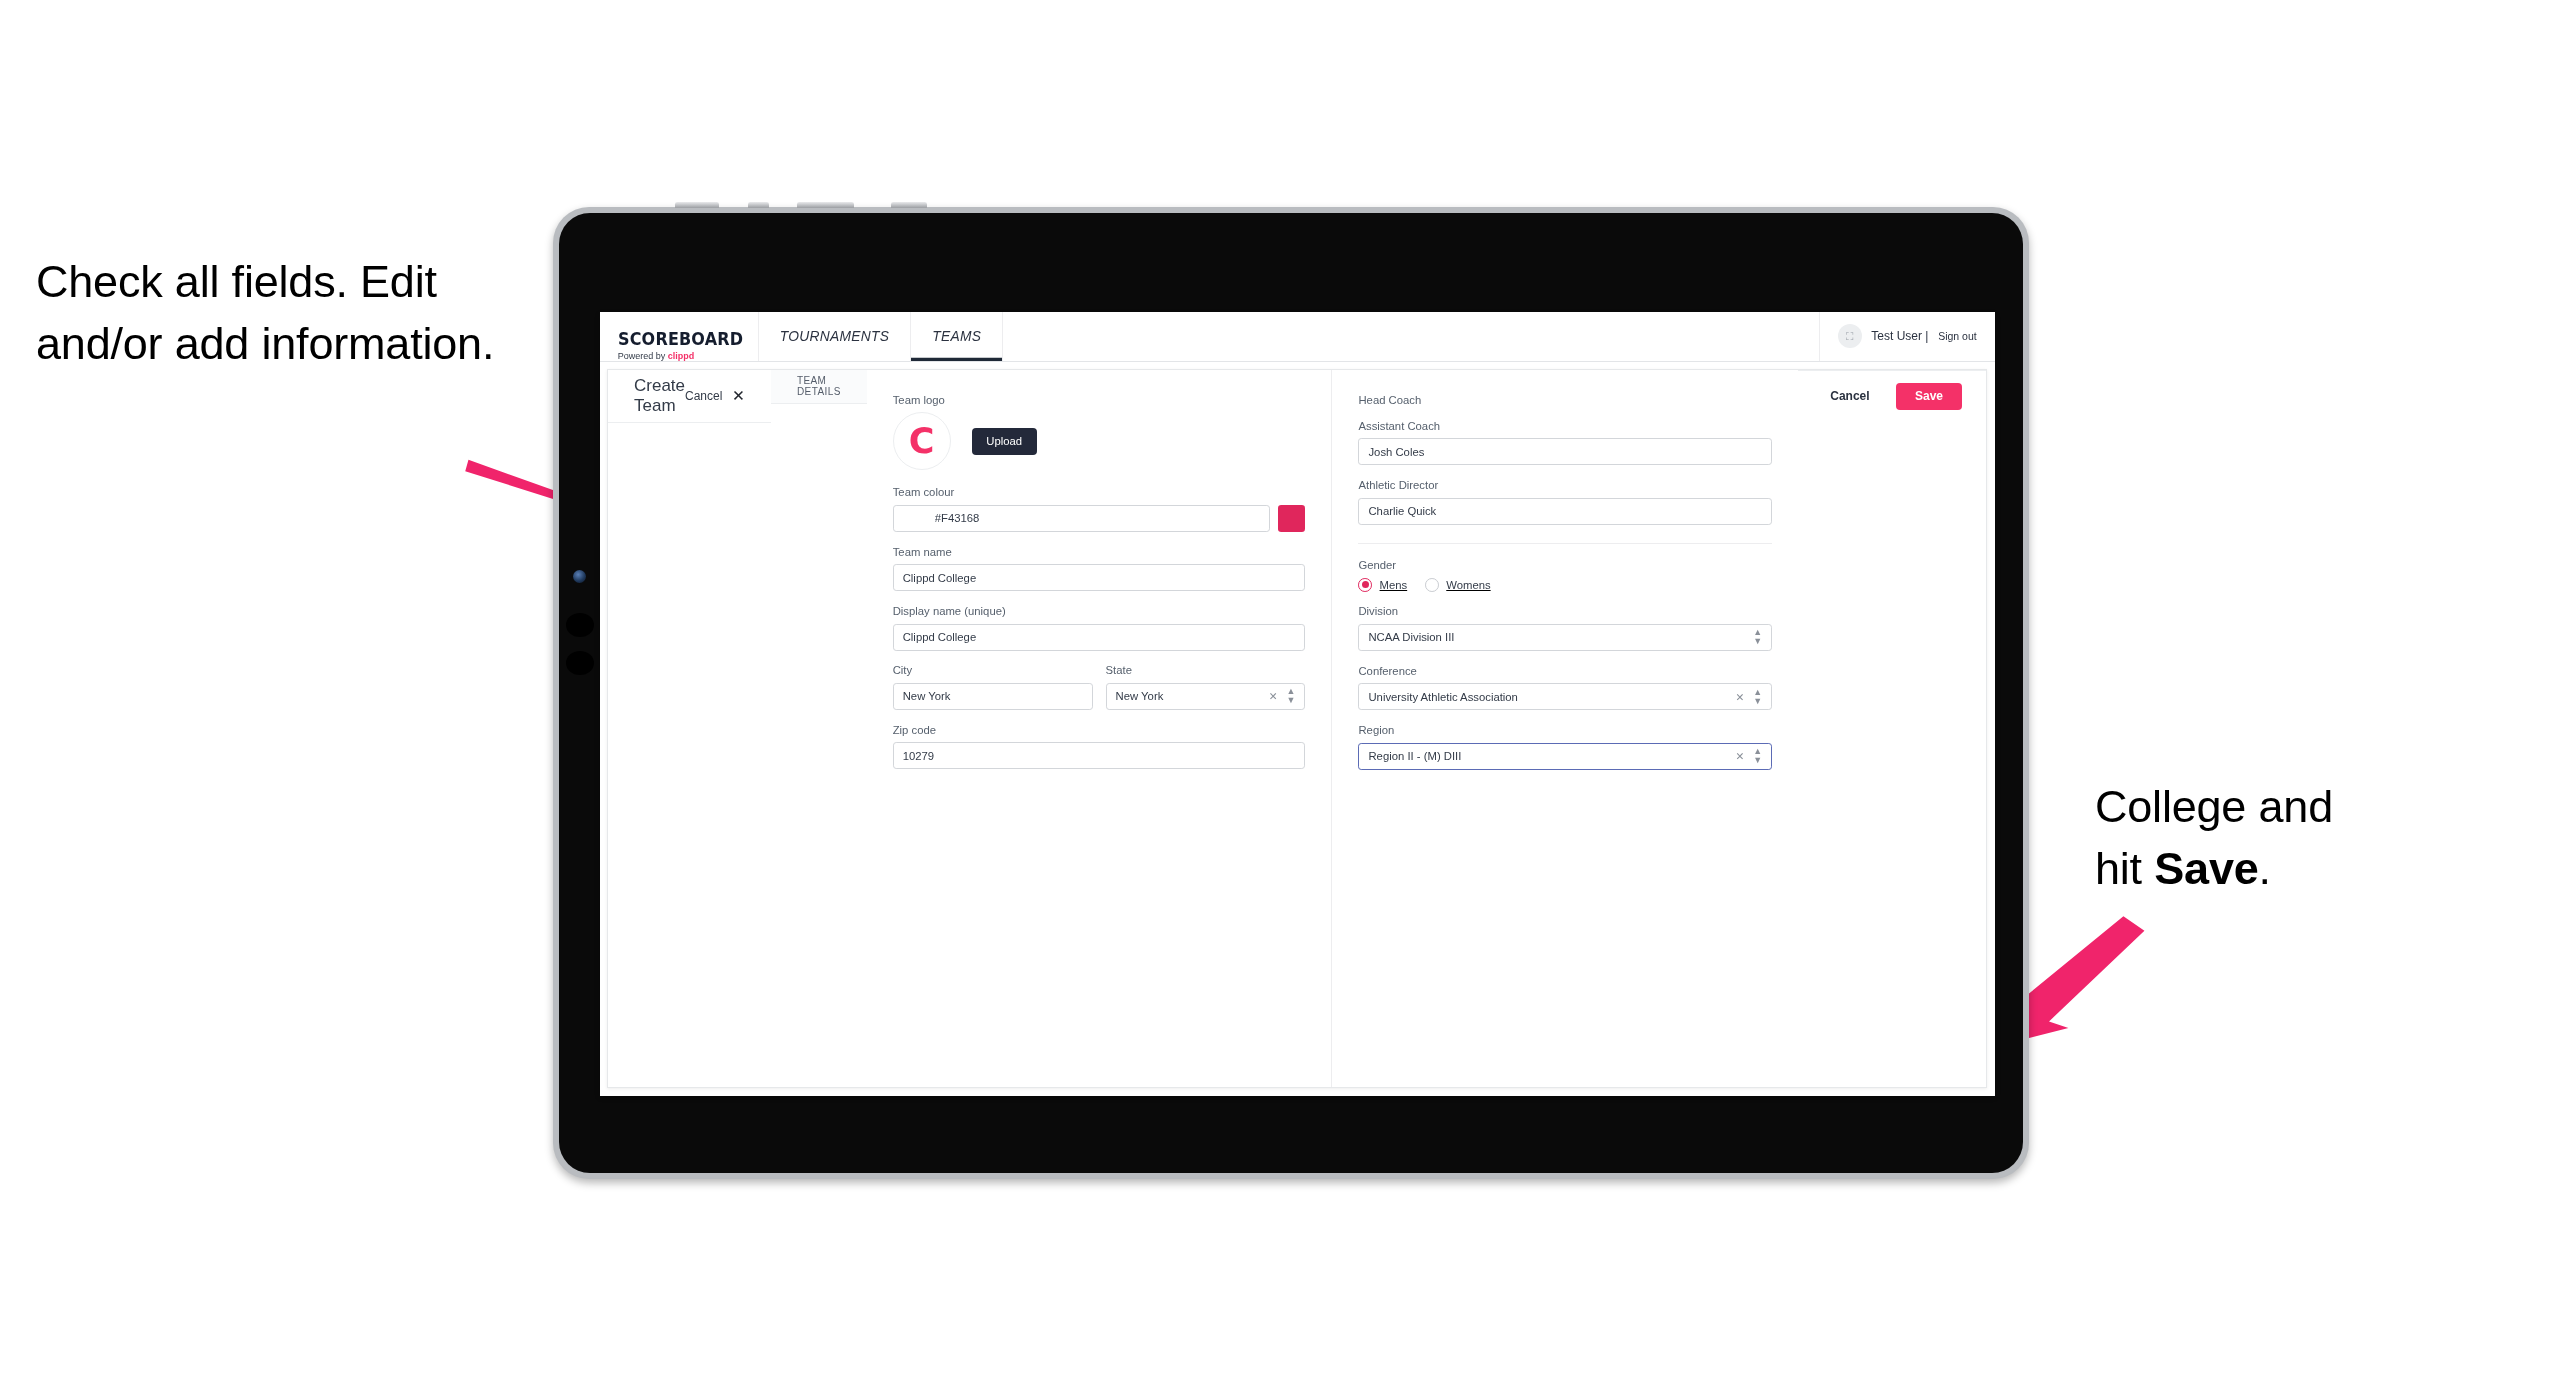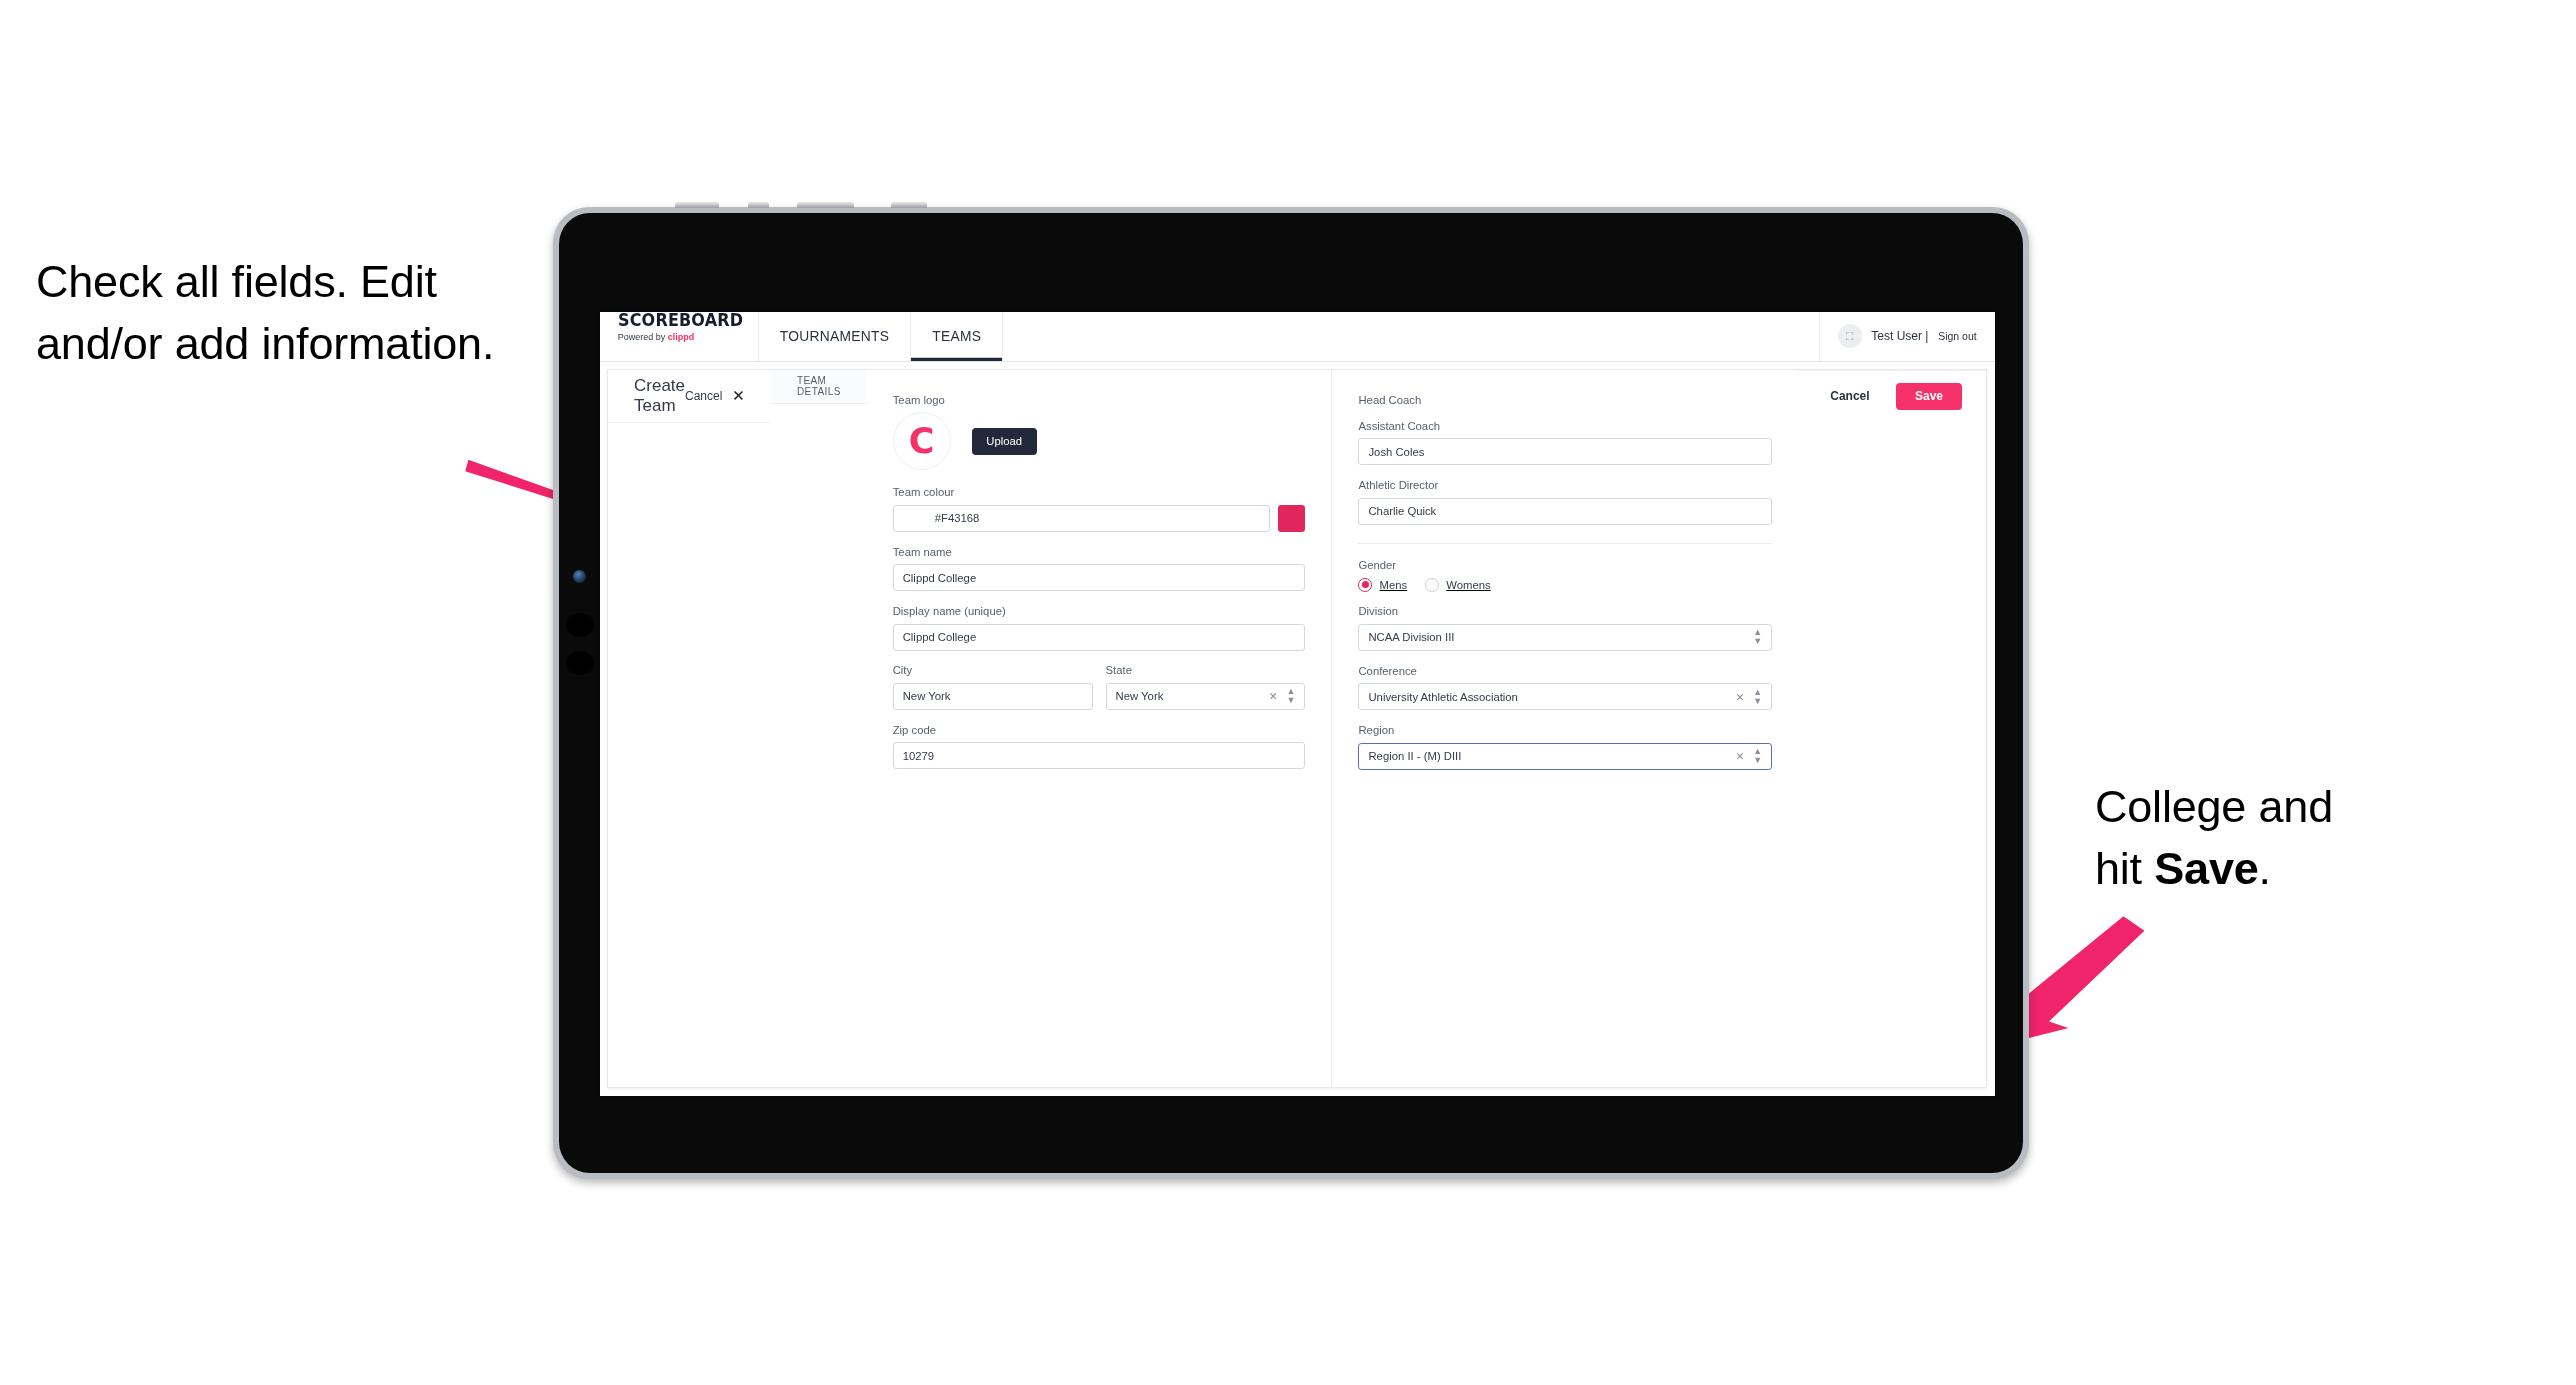--- a/index.html
+++ b/index.html
@@ -83,21 +83,21 @@
   .topnav {
     height: 50px; flex: 0 0 50px;
     background: #fff;
     border-bottom: 1.6px solid #e3e5e8;
     display: flex; align-items: stretch;
     position: relative;
   }
   .brand {
     width: 159px; flex: 0 0 159px;
     display: flex; flex-direction: column;
-    justify-content: flex-start;
+    justify-content: flex-end;
     padding-left: 18px;
     border-right: 0.8px solid #ededef;
   }
   .brand-title {
     font-family: "DejaVu Sans", sans-serif;
     font-weight: 700;
     font-size: 17px;
     letter-spacing: 0.2px;
     color: #151d2e;
     line-height: 1;
@@ -112,20 +112,21 @@
 
   .navtab {
     display: flex; align-items: center;
     padding: 0 21px;
     font-size: 13.8px;
     color: #2b3240;
     letter-spacing: 0.3px;
     border-right: 0.8px solid #ededef;
     cursor: pointer;
     white-space: nowrap;
+    font-style: italic;
   }
   .navtab.active { box-shadow: inset 0 -3.2px 0 0 #1f2937; }
 
   .nav-spacer { flex: 1 1 auto; border-right: 0.8px solid #ededef; }
 
   .user-zone {
     display: flex; align-items: center; gap: 9.7px;
     padding: 0 18px;
   }
   .avatar {

